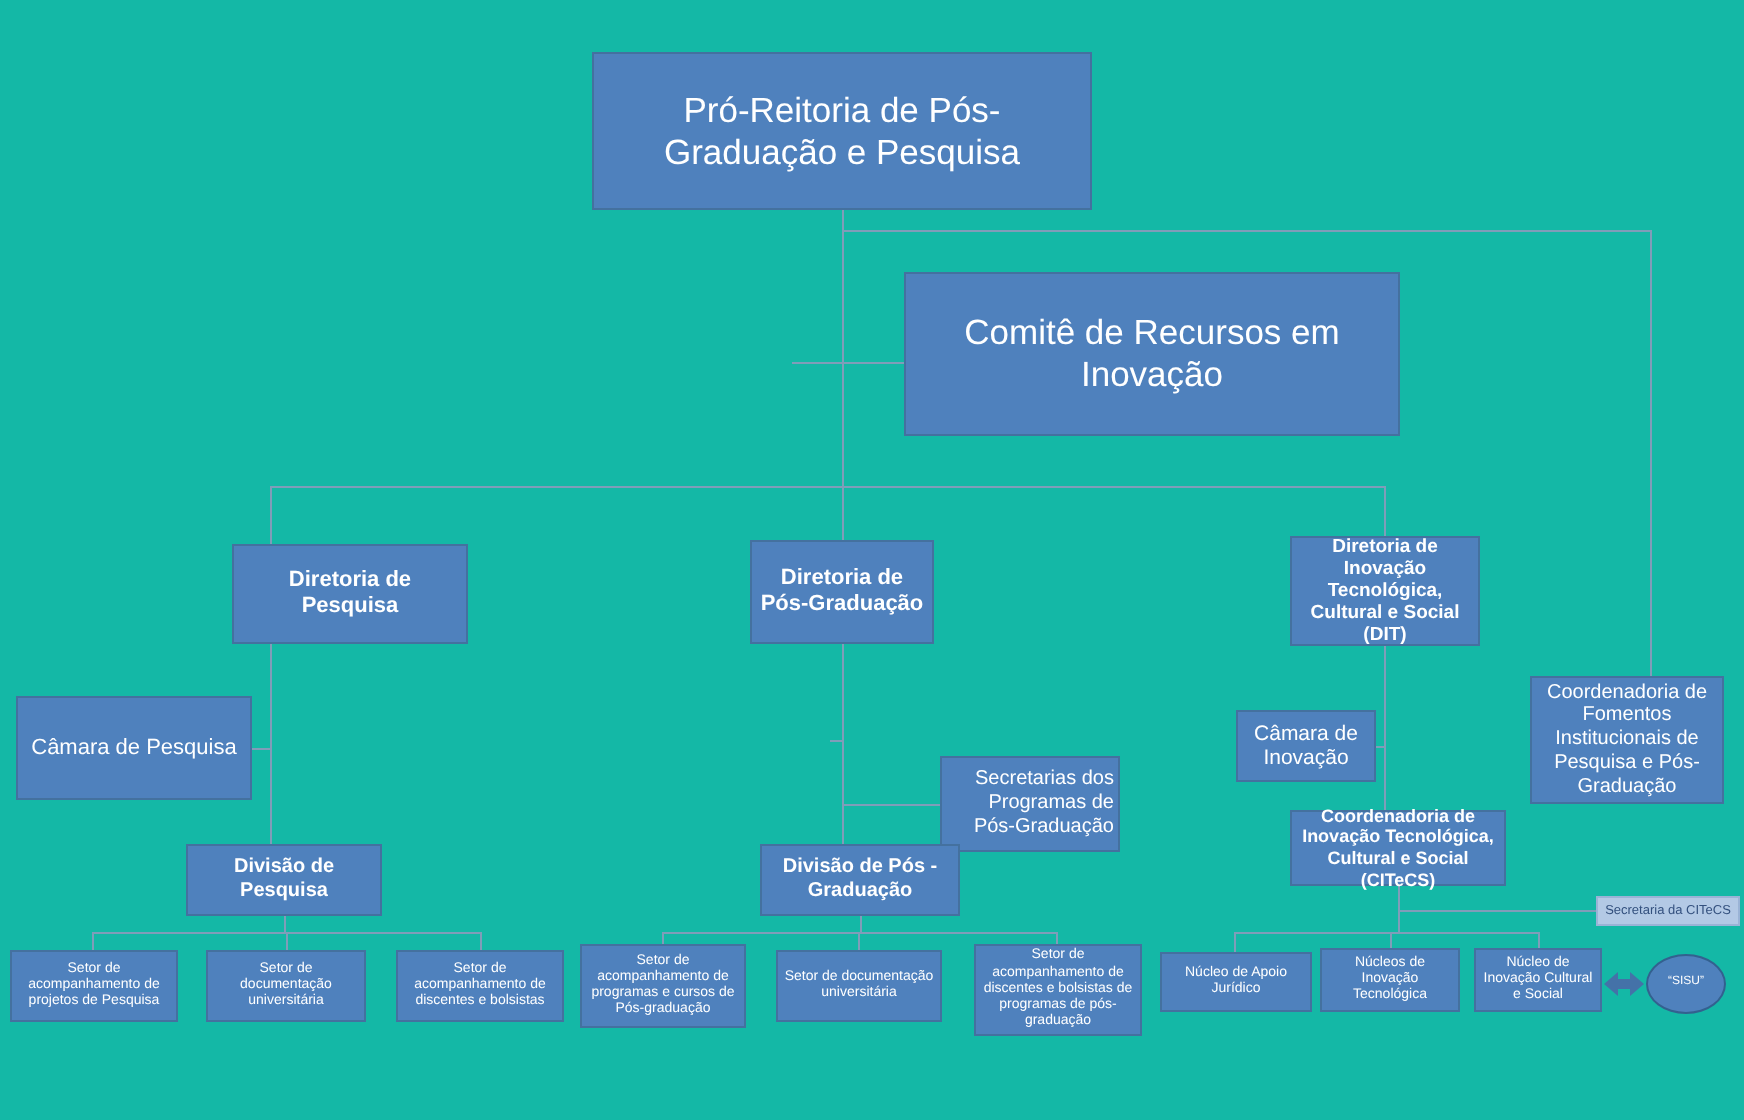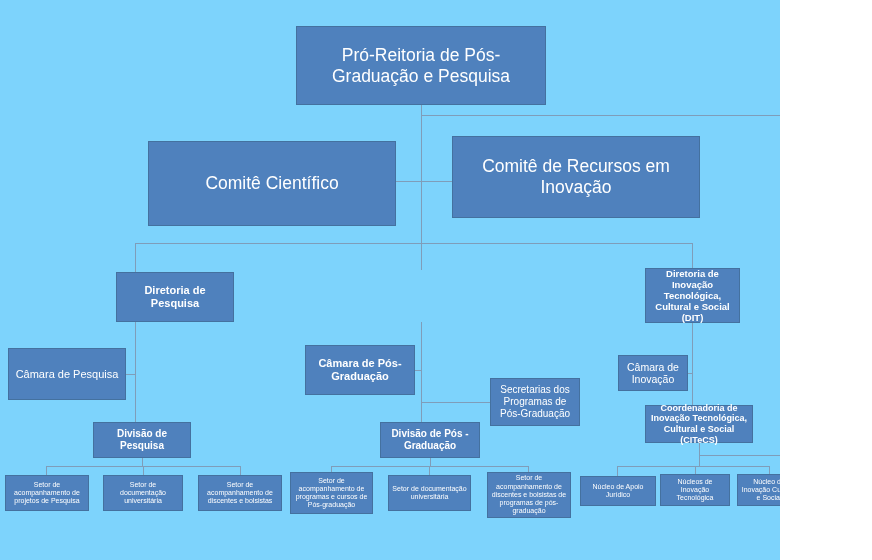--- a/index.html
+++ b/index.html
@@ -1,17 +1,17 @@
 <!DOCTYPE html>
 <html lang="pt"><head>
 <meta charset="utf-8">
 <style>
   html, body { margin:0; padding:0; background:#ffffff; }
   .canvas {
-    position:relative; width:780px; height:560px; background:#7dd3fc;
+    position:relative; width:872px; height:560px; background:#14b8a6;
     overflow:hidden; font-family:"Liberation Sans", sans-serif;
   }
   .box {
     position:absolute; background:#4f81bd; color:#ffffff;
     display:flex; align-items:center; justify-content:center;
     text-align:center; box-sizing:border-box; padding:2px;
     line-height:1.18; border:1px solid #44719f;
   }
   .bold { font-weight:bold;text-align:center; }
   .light { background:#b3c9e5; color:#33507e; border:1px solid #9ab3d6; }
@@ -52,29 +52,29 @@
       <div class="line" style="left: 699px; top: 443px; width: 1px; height: 23px;"></div>
       <div class="line" style="left: 617px; top: 466px; width: 152px; height: 1px;"></div>
       <div class="line" style="left: 617px; top: 466px; width: 1px; height: 10px;"></div>
       <div class="line" style="left: 695px; top: 466px; width: 1px; height: 8px;"></div>
       <div class="line" style="left: 769px; top: 466px; width: 1px; height: 8px;"></div>
       <div class="line" style="left: 699px; top: 455px; width: 99px; height: 1px;"></div>
     </div>
 
   <div class="box" style="left:296px;top:26px;width:250px;height:79px;font-size:17.5px;">Pró-Reitoria de Pós-Graduação e Pesquisa</div>
 
-  <div class="box" style="left:148px;top:141px;width:248px;height:85px;font-size:17.5px;">Comitê Científico</div>
   <div class="box" style="left:452px;top:136px;width:248px;height:82px;font-size:17.5px;">Comitê de Recursos em Inovação</div>
 
   <div class="box bold" style="left:76px;top:272px;width:118px;height:50px;font-size:11px;margin-left:40px;">Diretoria de Pesquisa</div>
+  <div class="box bold" style="left:375px;top:270px;width:92px;height:52px;font-size:11px;">Diretoria de Pós-Graduação</div>
   <div class="box bold" style="left:645px;top:268px;width:95px;height:55px;font-size:9.5px;">Diretoria de Inovação Tecnológica, Cultural e Social (DIT)</div>
+  <div class="box" style="left:765px;top:338px;width:97px;height:64px;font-size:10px;">Coordenadoria de Fomentos Institucionais de Pesquisa e Pós-Graduação</div>
 
   <div class="box" style="left:8px;top:348px;width:118px;height:52px;font-size:11px;">Câmara de Pesquisa</div>
-  <div class="box bold" style="left:305px;top:345px;width:110px;height:50px;font-size:11px;">Câmara de Pós-Graduação</div>
-  <div class="box" style="left:490px;top:378px;width:90px;height:48px;font-size:10px;">Secretarias dos Programas de Pós-Graduação</div>
+  <div class="box" style="left:470px;top:378px;width:90px;height:48px;font-size:10px;text-align:right;">Secretarias dos Programas de Pós-Graduação</div>
   <div class="box" style="left:618px;top:355px;width:70px;height:36px;font-size:10.5px;">Câmara de Inovação</div>
 
   <div class="box bold" style="left:380px;top:422px;width:100px;height:36px;font-size:10px;">Divisão de Pós - Graduação</div>
   <div class="box bold" style="left:93px;top:422px;width:98px;height:36px;font-size:10px;">Divisão de Pesquisa</div>
   <div class="box bold" style="left:645px;top:405px;width:108px;height:38px;font-size:9px;">Coordenadoria de Inovação Tecnológica, Cultural e Social (CITeCS)</div>
   <div class="box light" style="left:798px;top:448px;width:72px;height:15px;font-size:6.5px;padding:1px;">Secretaria da CITeCS</div>
 
   <div class="box" style="left:5px;top:475px;width:84px;height:36px;font-size:7px;">Setor de acompanhamento de projetos de Pesquisa</div>
   <div class="box" style="left:103px;top:475px;width:80px;height:36px;font-size:7px;">Setor de documentação universitária</div>
   <div class="box" style="left:198px;top:475px;width:84px;height:36px;font-size:7px;">Setor de acompanhamento de discentes e bolsistas</div>

